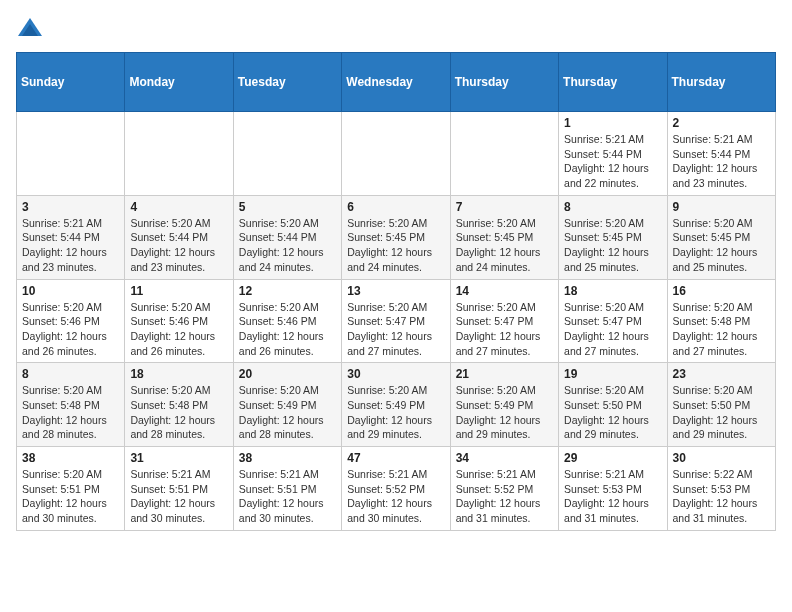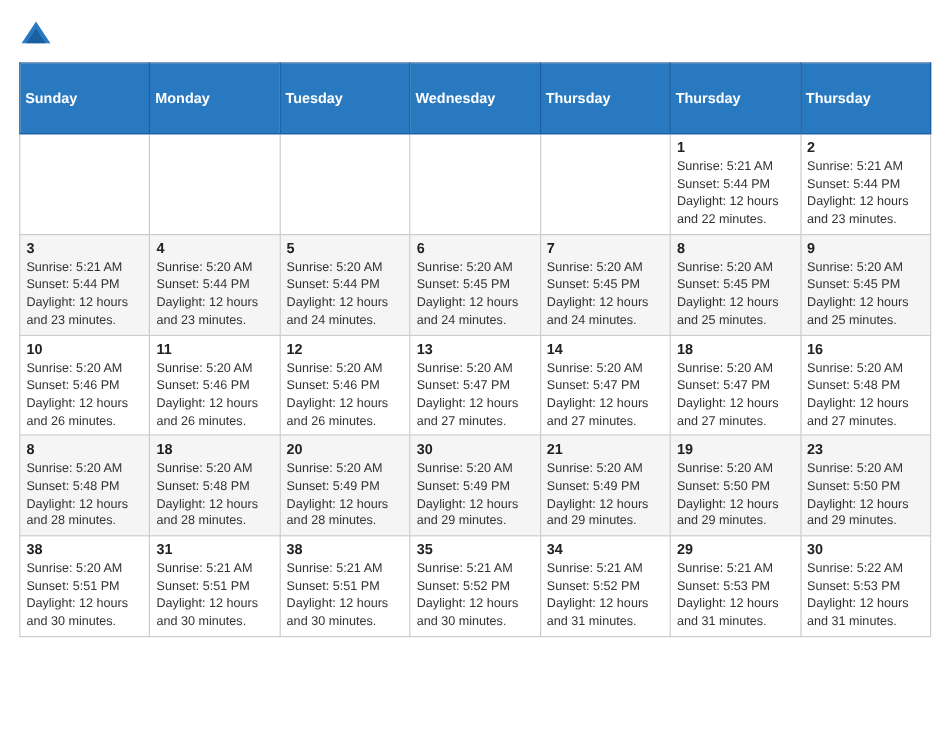--- a/index.html
+++ b/index.html
@@ -230,21 +230,21 @@
         </td>
         <td>
           <span class="day-num">31</span>
           <div class="day-info">Sunrise: 5:21 AM<br>Sunset: 5:51 PM<br>Daylight: 12 hours<br>and 30 minutes.</div>
         </td>
         <td>
           <span class="day-num">38</span>
           <div class="day-info">Sunrise: 5:21 AM<br>Sunset: 5:51 PM<br>Daylight: 12 hours<br>and 30 minutes.</div>
         </td>
         <td>
-          <span class="day-num">35</span>
+          <span class="day-num">47</span>
           <div class="day-info">Sunrise: 5:21 AM<br>Sunset: 5:52 PM<br>Daylight: 12 hours<br>and 30 minutes.</div>
         </td>
         <td>
           <span class="day-num">34</span>
           <div class="day-info">Sunrise: 5:21 AM<br>Sunset: 5:52 PM<br>Daylight: 12 hours<br>and 31 minutes.</div>
         </td>
         <td>
           <span class="day-num">29</span>
           <div class="day-info">Sunrise: 5:21 AM<br>Sunset: 5:53 PM<br>Daylight: 12 hours<br>and 31 minutes.</div>
         </td>

